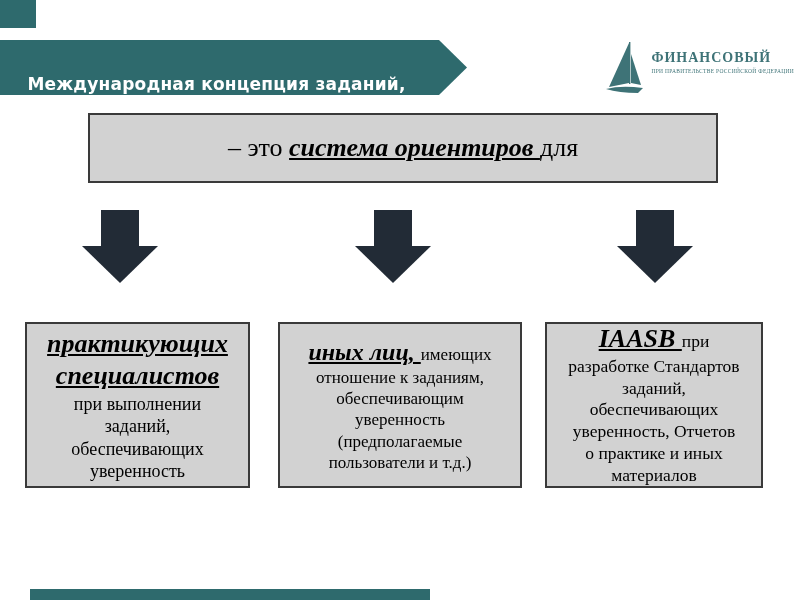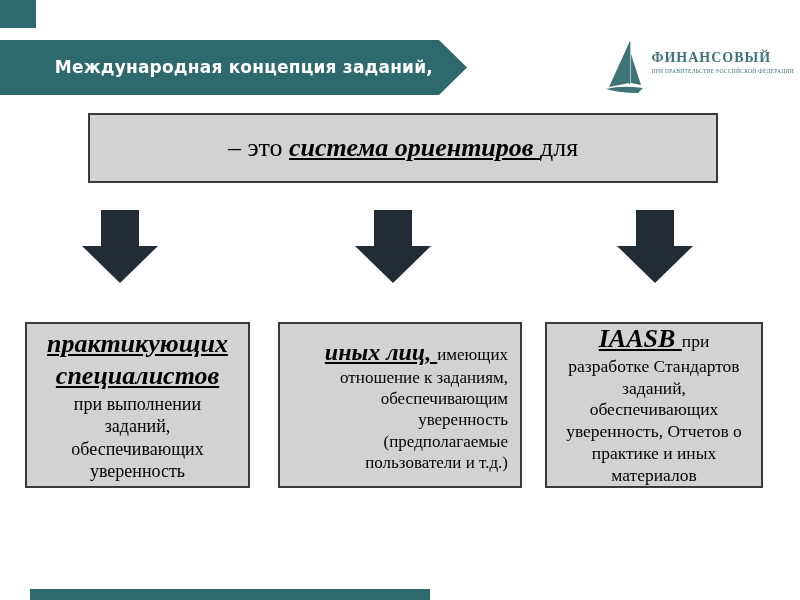--- a/index.html
+++ b/index.html
@@ -19,21 +19,21 @@
     width: 36px; height: 28px;
     background: #2E6A6D;
   }
 
   
   .banner {
     position: absolute; left: 0; top: 40px;
     width: 467px; height: 55px;
     background: #2E6A6D;
     clip-path: polygon(0 0, 439px 0, 467px 50%, 439px 100%, 0 100%);
-    display: flex; flex-direction: column;
+    display: flex; flex-direction: row;
     justify-content: center; align-items: flex-end;
     padding-right: 34px; box-sizing: border-box;
   }
   .banner-line {
     color: #ffffff;
     font-family: "DejaVu Sans", sans-serif;
     font-weight: bold;
     font-size: 17px;
     line-height: 21px;
     letter-spacing: 0.2px;
@@ -84,23 +84,23 @@
   
   .branch-box {
     position: absolute; top: 322px; height: 166px;
     background: #D2D2D2;
     border: 2px solid #3A3A3A;
     box-sizing: border-box;
     display: flex; align-items: center; justify-content: center;
     text-align: center;
     padding: 0 8px;
   }
-  .branch-text { margin: 4px; line-height: 1.25; }
+  .branch-text { margin: 12px; line-height: 1.25; }
   .box-1 { left: 25px;  width: 225px; }
-  .box-2 { left: 278px; width: 244px; text-align: right; }
+  .box-2 { left: 278px; width: 244px; }
   .box-3 { left: 545px; width: 218px; }
   .box-1 .emph { font-size: 26px; }
   .box-1 .rest { font-size: 18px; }
   .box-2 .emph { font-size: 24px; }
   .box-2 .rest { font-size: 17px; }
   .box-3 .emph { font-size: 26px; }
   .box-3 .rest { font-size: 17.5px; }
 
   
   .bottom-bar {

